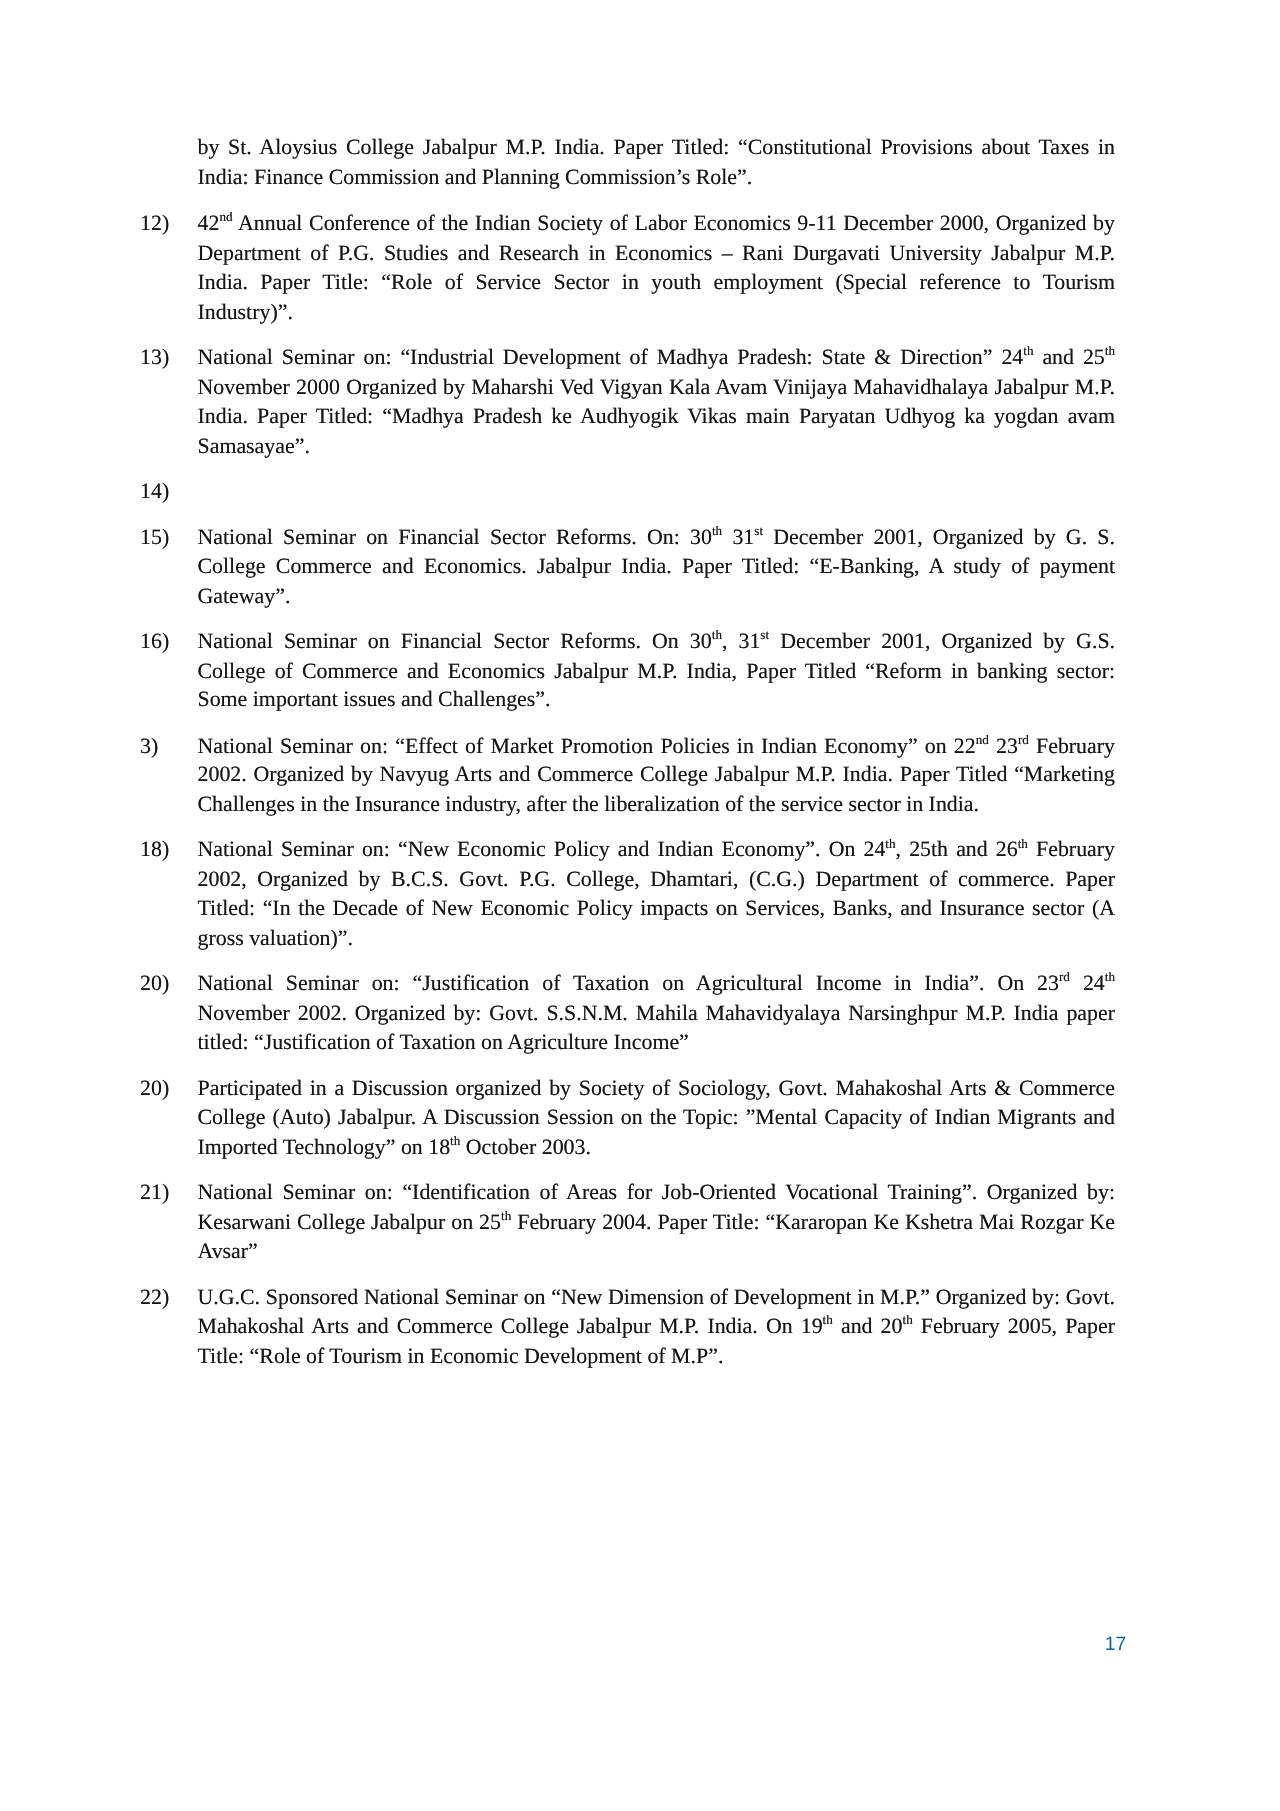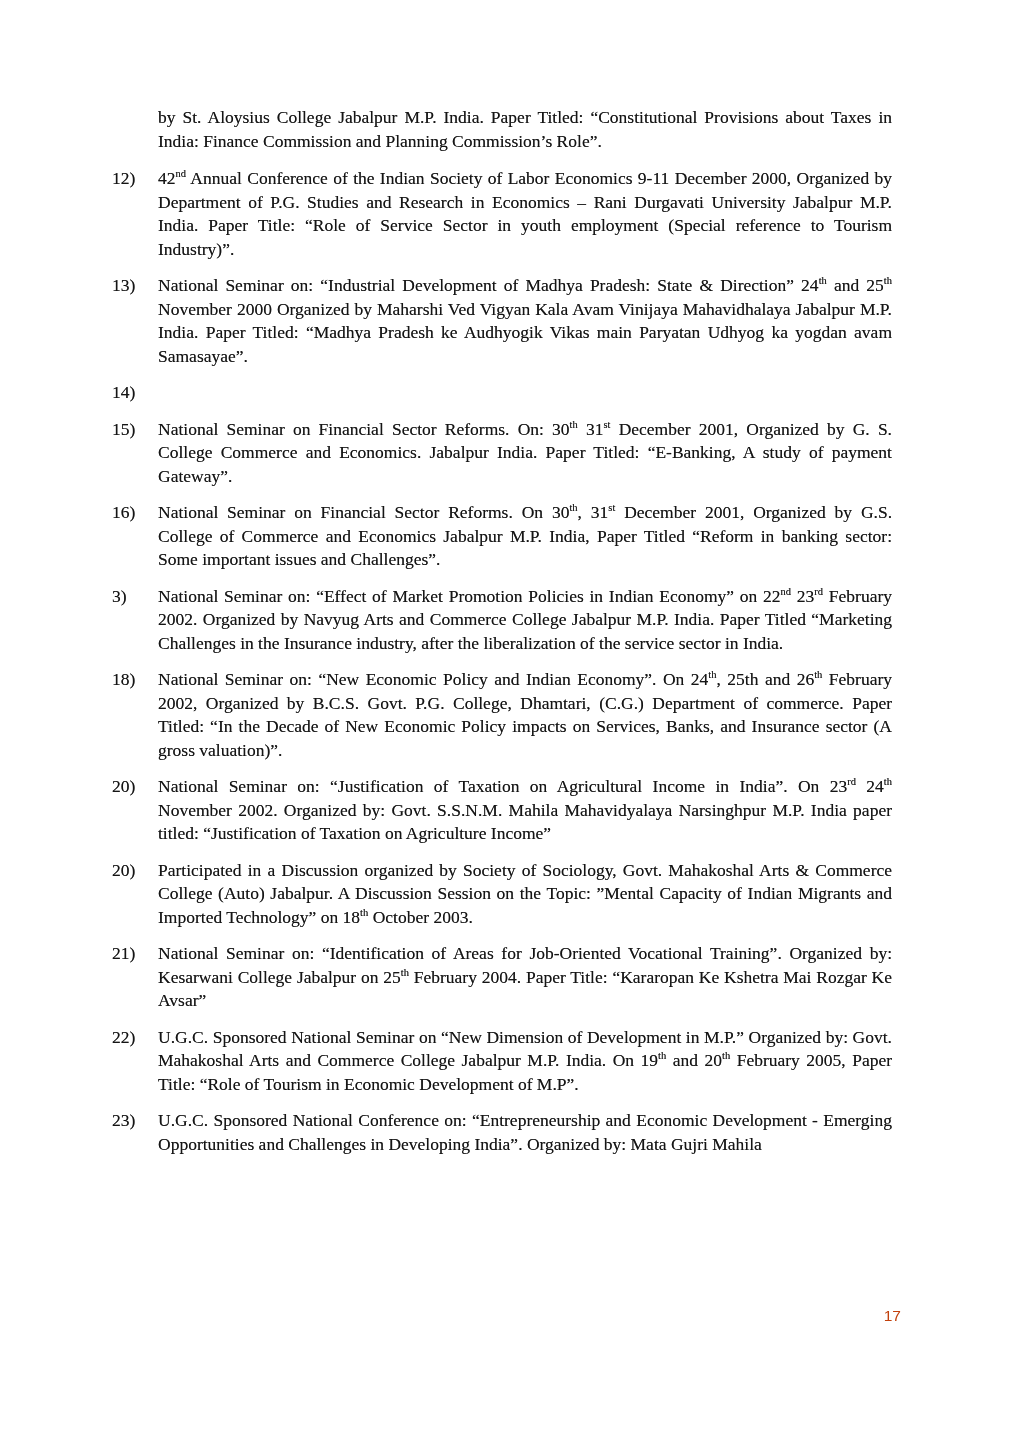--- a/index.html
+++ b/index.html
@@ -55,21 +55,21 @@
     vertical-align: super;
     letter-spacing: 0;
   }
   .page-number {
     position: absolute;
     top: 1306px;
     right: 123px;
     font-family: "Liberation Sans", sans-serif;
     font-size: 15.5px;
     line-height: 20px;
-    color: #c2410c;
+    color: #0369a1;
     text-shadow: none;
   }
 </style>
 </head>
 <body>
 
 <div class="page">
   <div class="content">
     <p class="continuation">by St. Aloysius College Jabalpur M.P. India. Paper Titled: “Constitutional Provisions about Taxes in India: Finance Commission and Planning Commission’s Role”.</p>
     <div class="list">
@@ -152,23 +152,16 @@
   </div>
 
   <div class="item">
     <div class="num">22)</div>
     <div class="body">
       <div class="text">U.G.C. Sponsored National Seminar on “New Dimension of Development in M.P.” Organized by: Govt. Mahakoshal Arts and Commerce College Jabalpur M.P. India. On 19<sup>th</sup> and 20<sup>th</sup> February 2005, Paper Title: “Role of Tourism in Economic Development of M.P”.</div>
 
     </div>
   </div>
 
-  <div class="item">
-    <div class="num">23)</div>
-    <div class="body">
-      <div class="text">U.G.C. Sponsored National Conference on: “Entrepreneurship and Economic Development - Emerging Opportunities and Challenges in Developing India”. Organized by: Mata Gujri Mahila</div>
-
-    </div>
-  </div>
 </div>
   </div>
   <div class="page-number">17</div>
 </div>
 
 </body></html>

